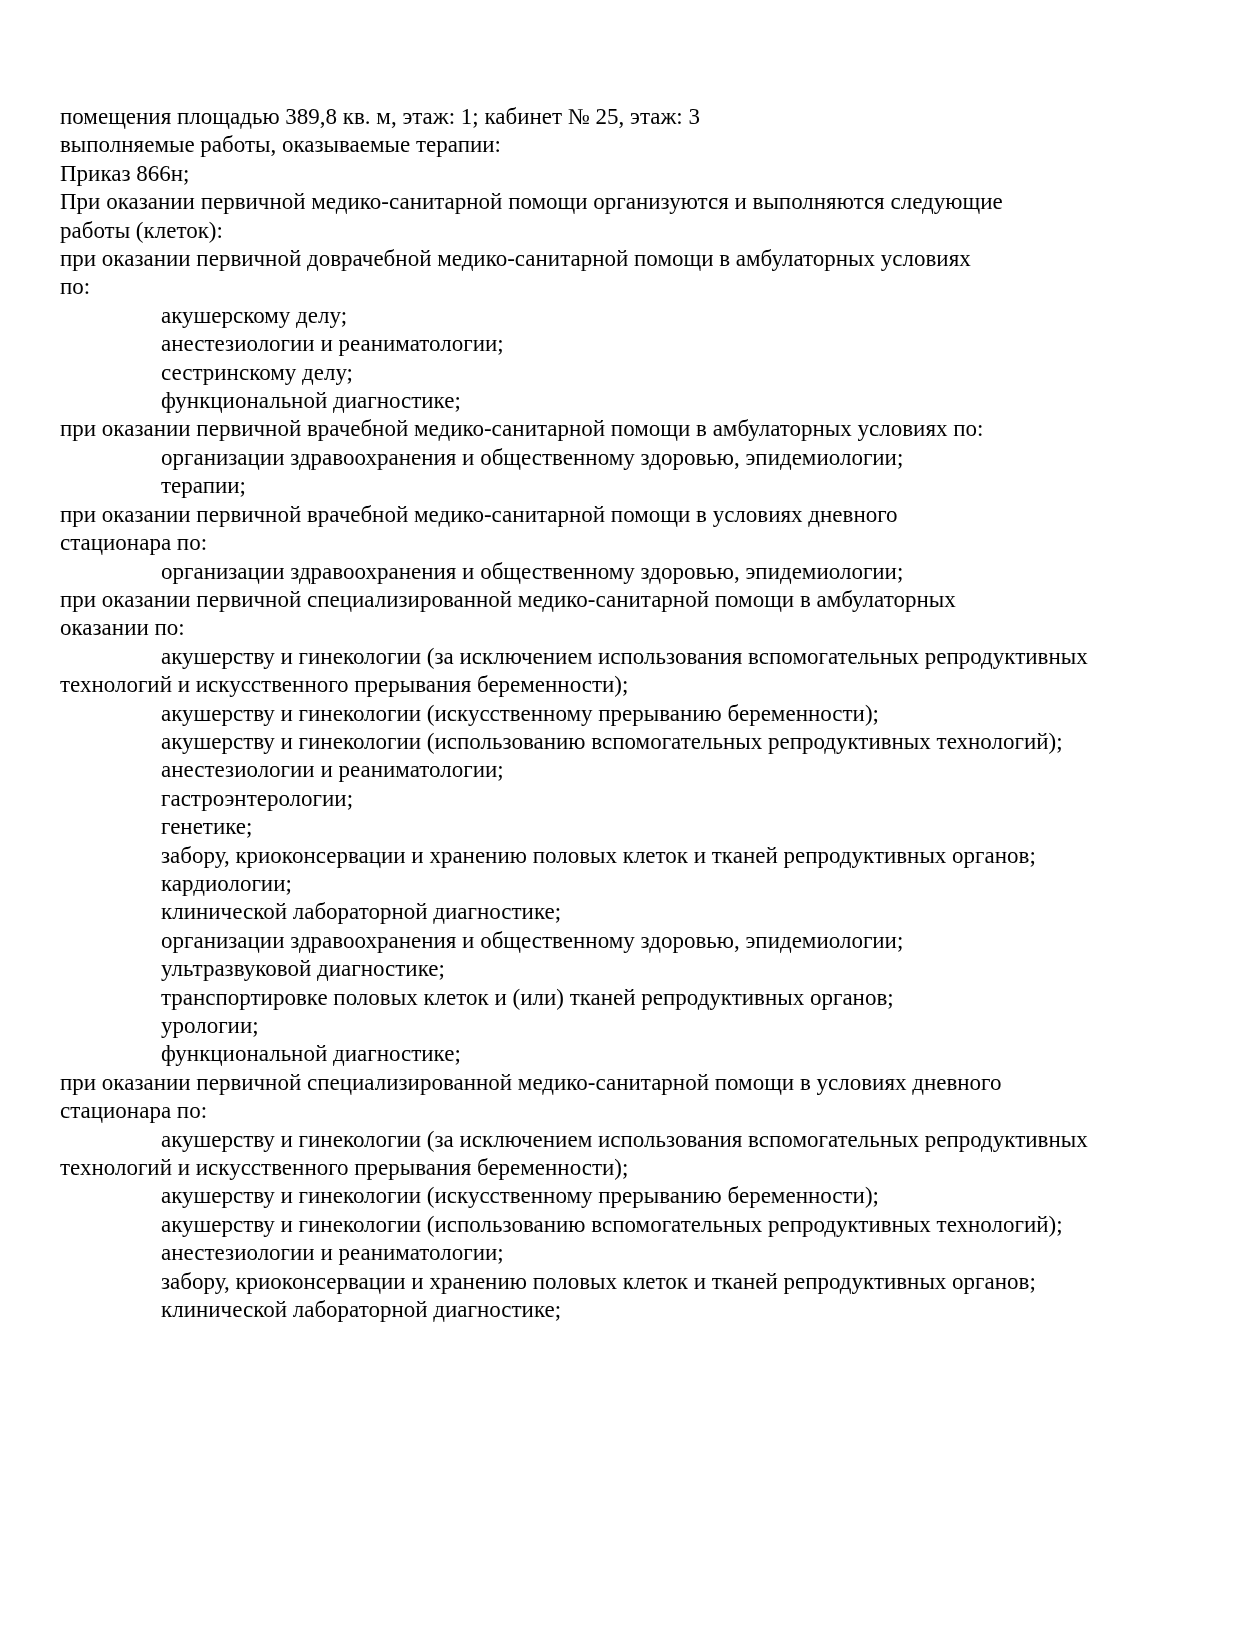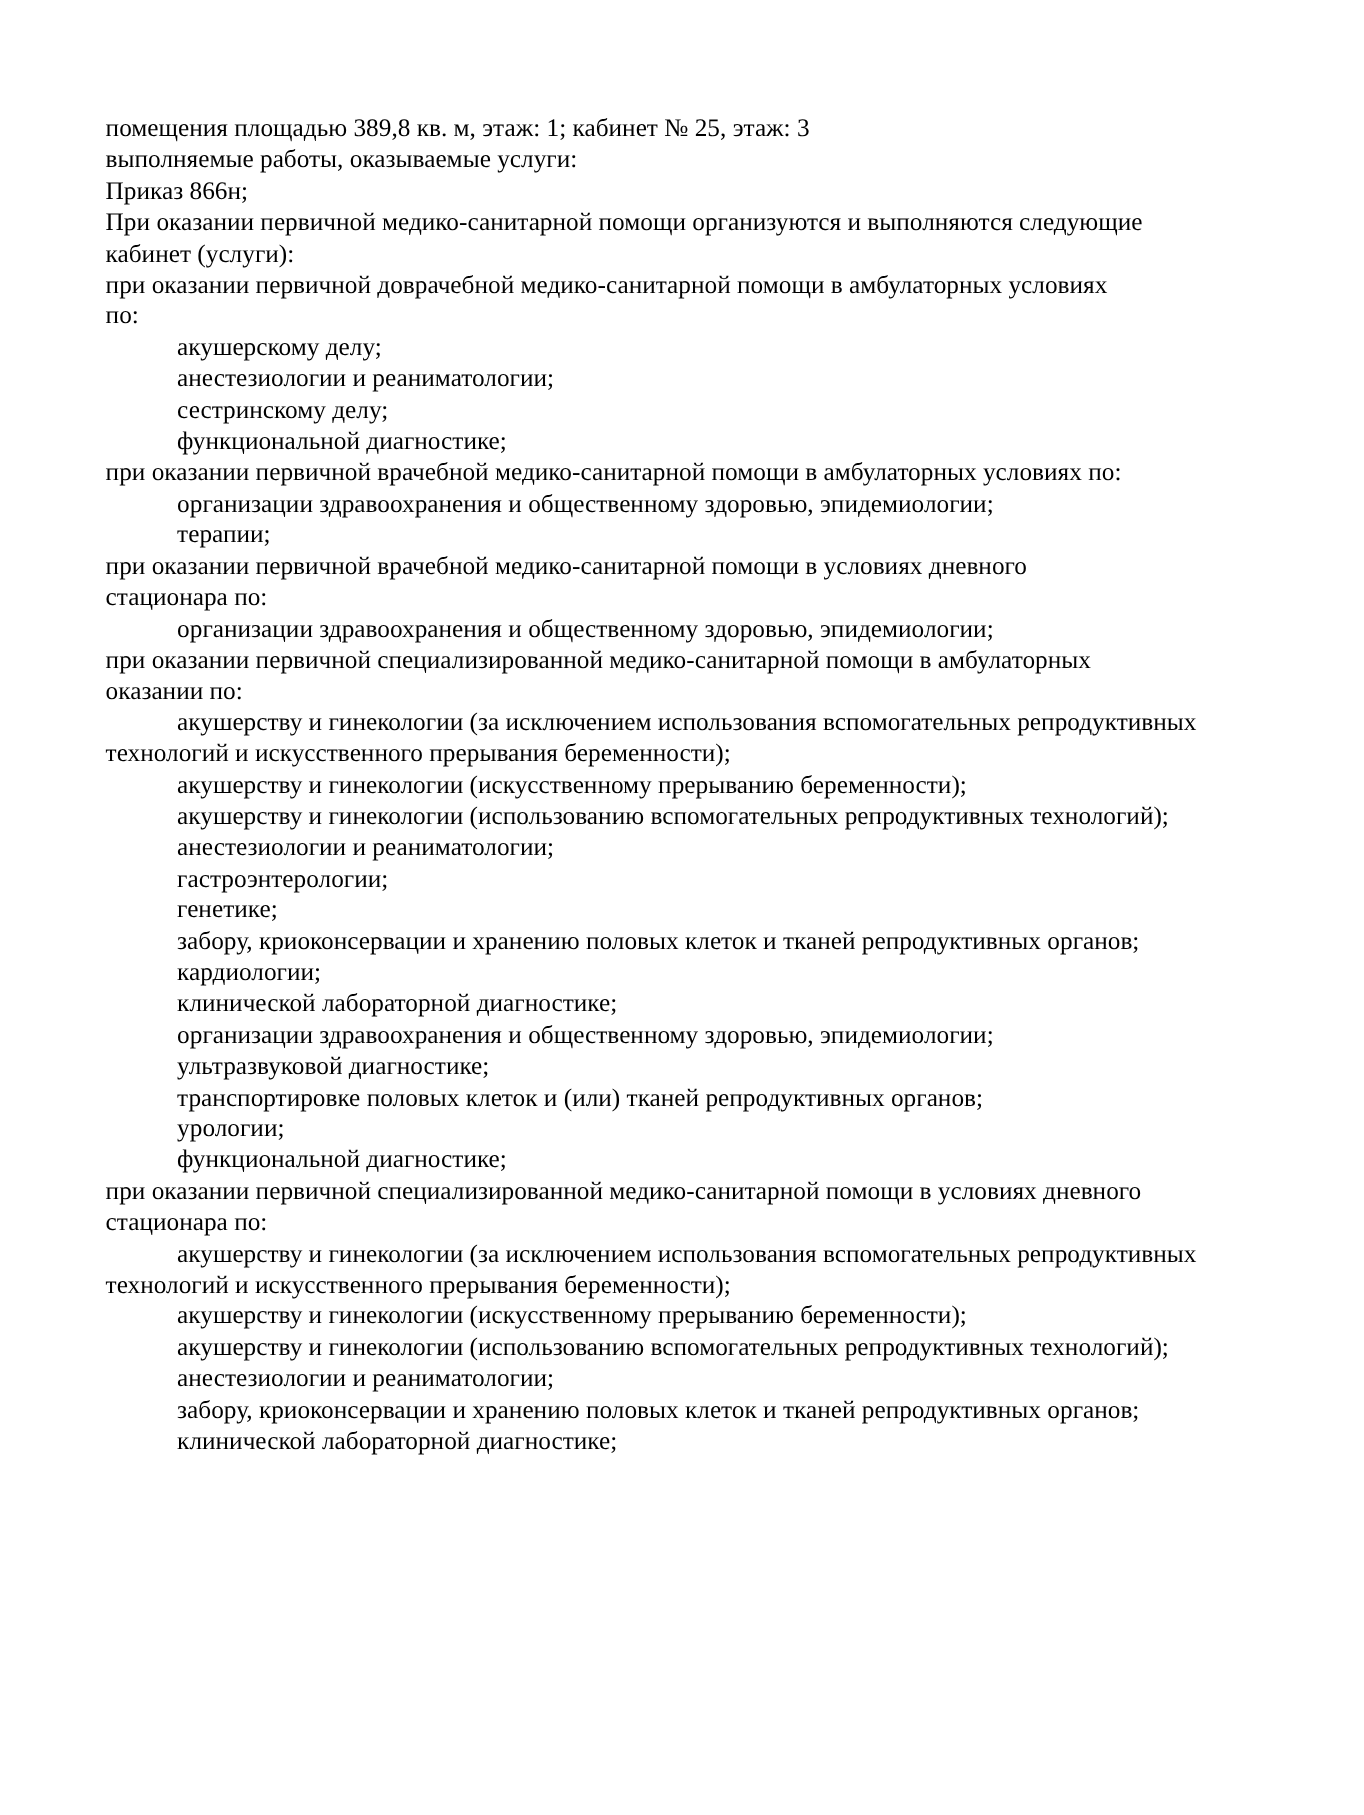--- a/index.html
+++ b/index.html
@@ -18,37 +18,37 @@
     line-height: 28.4px;
     color: #000000;
   }
   .text-block {
     position: absolute;
     top: 103px;
     left: 0;
     right: 0;
   }
   .line {
-    padding-left: 96px;
+    padding-left: 60px;
     white-space: nowrap;
   }
   .line.indent-1 { }
   .line.indent-2 { padding-left: 161px; }
 </style>
 </head>
 <body>
 
 <div class="page">
   <div class="text-block">
 
   <div class="line">помещения площадью 389,8 кв. м, этаж: 1; кабинет № 25, этаж: 3</div>
-      <div class="line">выполняемые работы, оказываемые услуги:</div>
+      <div class="line">выполняемые работы, оказываемые терапии:</div>
       <div class="line">Приказ 866н;</div>
       <div class="line">При оказании первичной медико-санитарной помощи организуются и выполняются следующие</div>
-      <div class="line">кабинет (услуги):</div>
+      <div class="line">работы (клеток):</div>
       <div class="line indent-1">при оказании первичной доврачебной медико-санитарной помощи в амбулаторных условиях</div>
       <div class="line">по:</div>
       <div class="line indent-2">акушерскому делу;</div>
       <div class="line indent-2">анестезиологии и реаниматологии;</div>
       <div class="line indent-2">сестринскому делу;</div>
       <div class="line indent-2">функциональной диагностике;</div>
       <div class="line indent-1">при оказании первичной врачебной медико-санитарной помощи в амбулаторных условиях по:</div>
       <div class="line indent-2">организации здравоохранения и общественному здоровью, эпидемиологии;</div>
       <div class="line indent-2">терапии;</div>
       <div class="line indent-1">при оказании первичной врачебной медико-санитарной помощи в условиях дневного</div>

